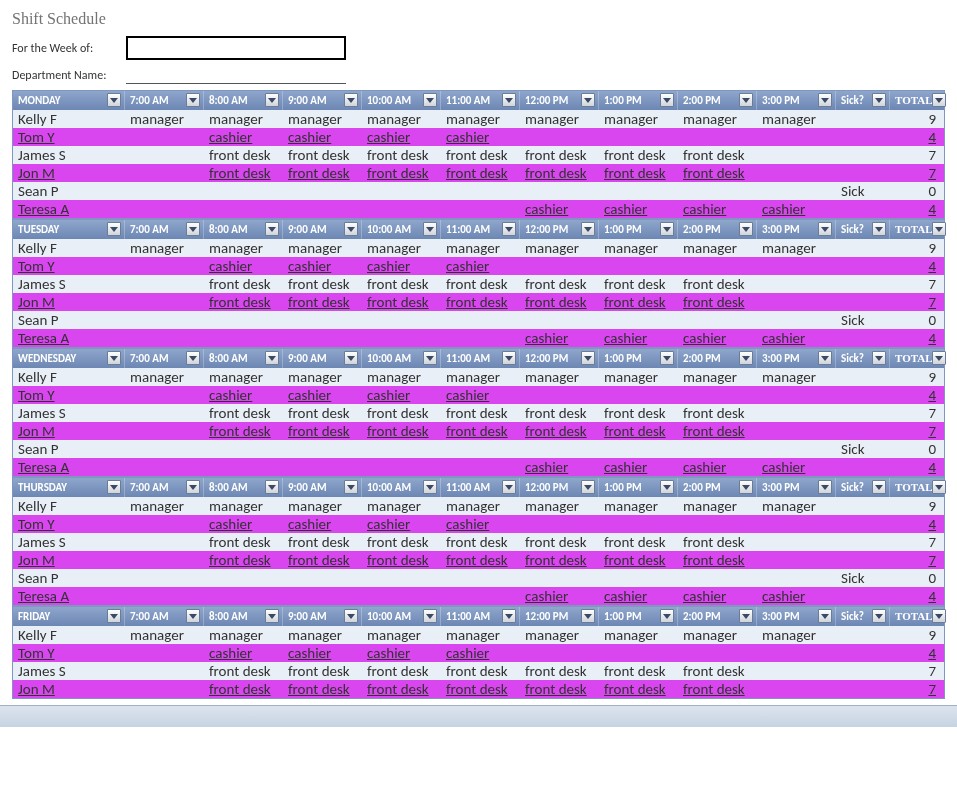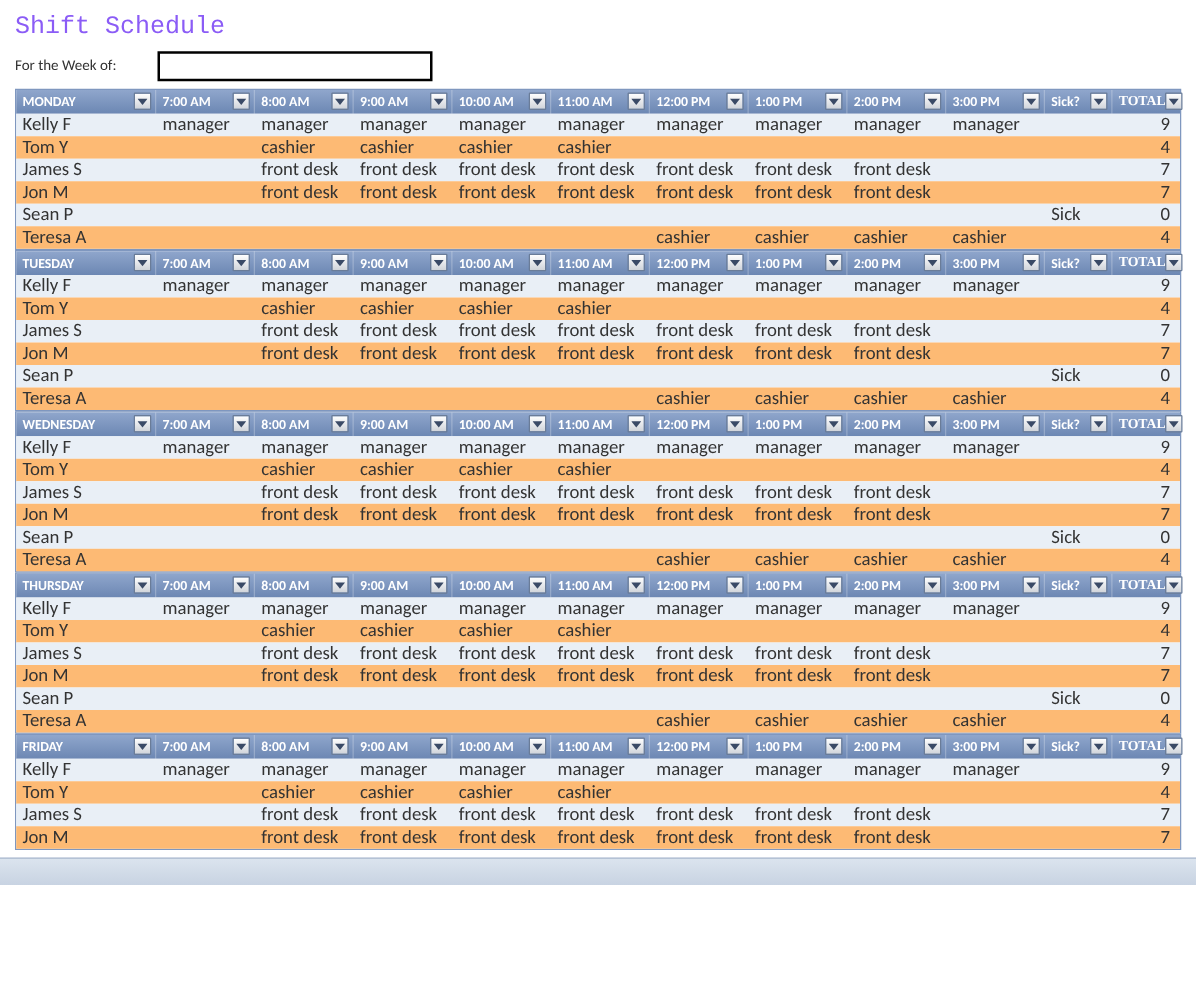--- a/index.html
+++ b/index.html
@@ -6,23 +6,23 @@
   body {
     margin: 0;
     font-family: Calibri, Arial, sans-serif;
     font-size: 11px;
     background: #fff;
     color: #333;
     width: 957px;
   }
   .page { padding: 8px 12px 0 12px; }
   .title {
-    font-family: Liberation Mono, monospace;
-    font-size: 20px;
-    color: #8b5cf6;
+    font-family: Liberation Serif, serif;
+    font-size: 16px;
+    color: #737373;
     margin: 2px 0 8px 0;
   }
   .meta-row {
     display: flex;
     align-items: center;
     margin: 6px 0;
     font-size: 12px;
     color: #333;
   }
   .meta-label { width: 110px; }
@@ -73,41 +73,45 @@
     padding: 2px 5px;
     border-right: 1px solid rgba(0,0,0,0);
     white-space: nowrap;
     overflow: hidden;
     text-align: left;
     height: 18px;
     line-height: 14px;
   }
   .row .cell.total { text-align: right; padding-right: 12px; }
   .stripe0 { background: #e9eff6; }
-  .stripe1 { background: #fdba74; }
+  .stripe1 { background: #d946ef; text-decoration: underline; }
   .tabbar {
     display: flex;
     align-items: center;
     height: 22px;
     background: linear-gradient(#dbe4ee, #c8d3e2);
     border-top: 1px solid #9fb0c9;
     margin-top: 6px;
     font-size: 11px;
   }
 </style>
 </head>
 <body>
 
 <div class="page">
   <div class="title">Shift Schedule</div>
 
   <div class="meta-row">
     <span class="meta-label">For the Week of:</span>
     <span class="week-box"></span>
   </div>
+  <div class="meta-row">
+    <span class="meta-label">Department Name:</span>
+    <span class="dept-line"></span>
+  </div>
 
   <div id="days-container">
       <div class="day-block">
         <div class="hdr">
           <div class="hcell">MONDAY<span class="filter-btn">
               <svg width="8" height="8" viewBox="0 0 8 8">
                 <polygon points="0,2 8,2 4,7" fill="#3a4a66"></polygon>
               </svg>
             </span></div>
           <div class="hcell">7:00 AM<span class="filter-btn">

